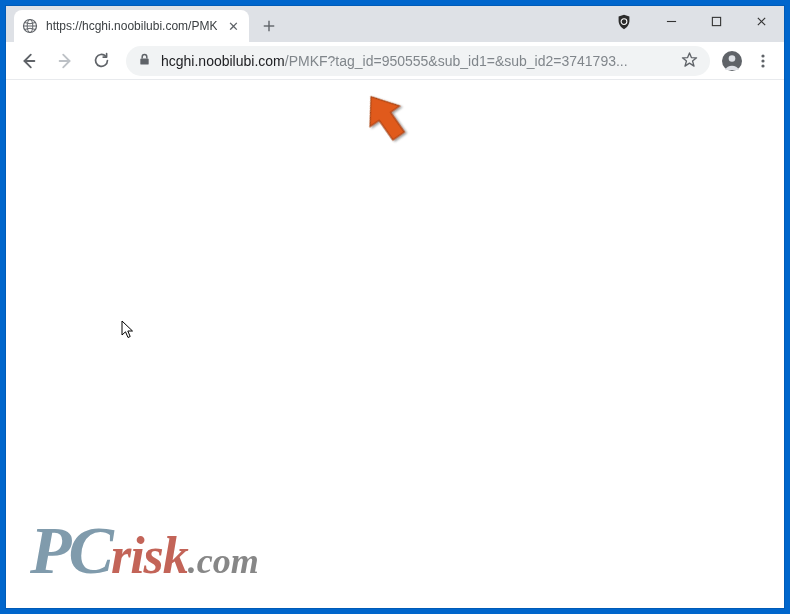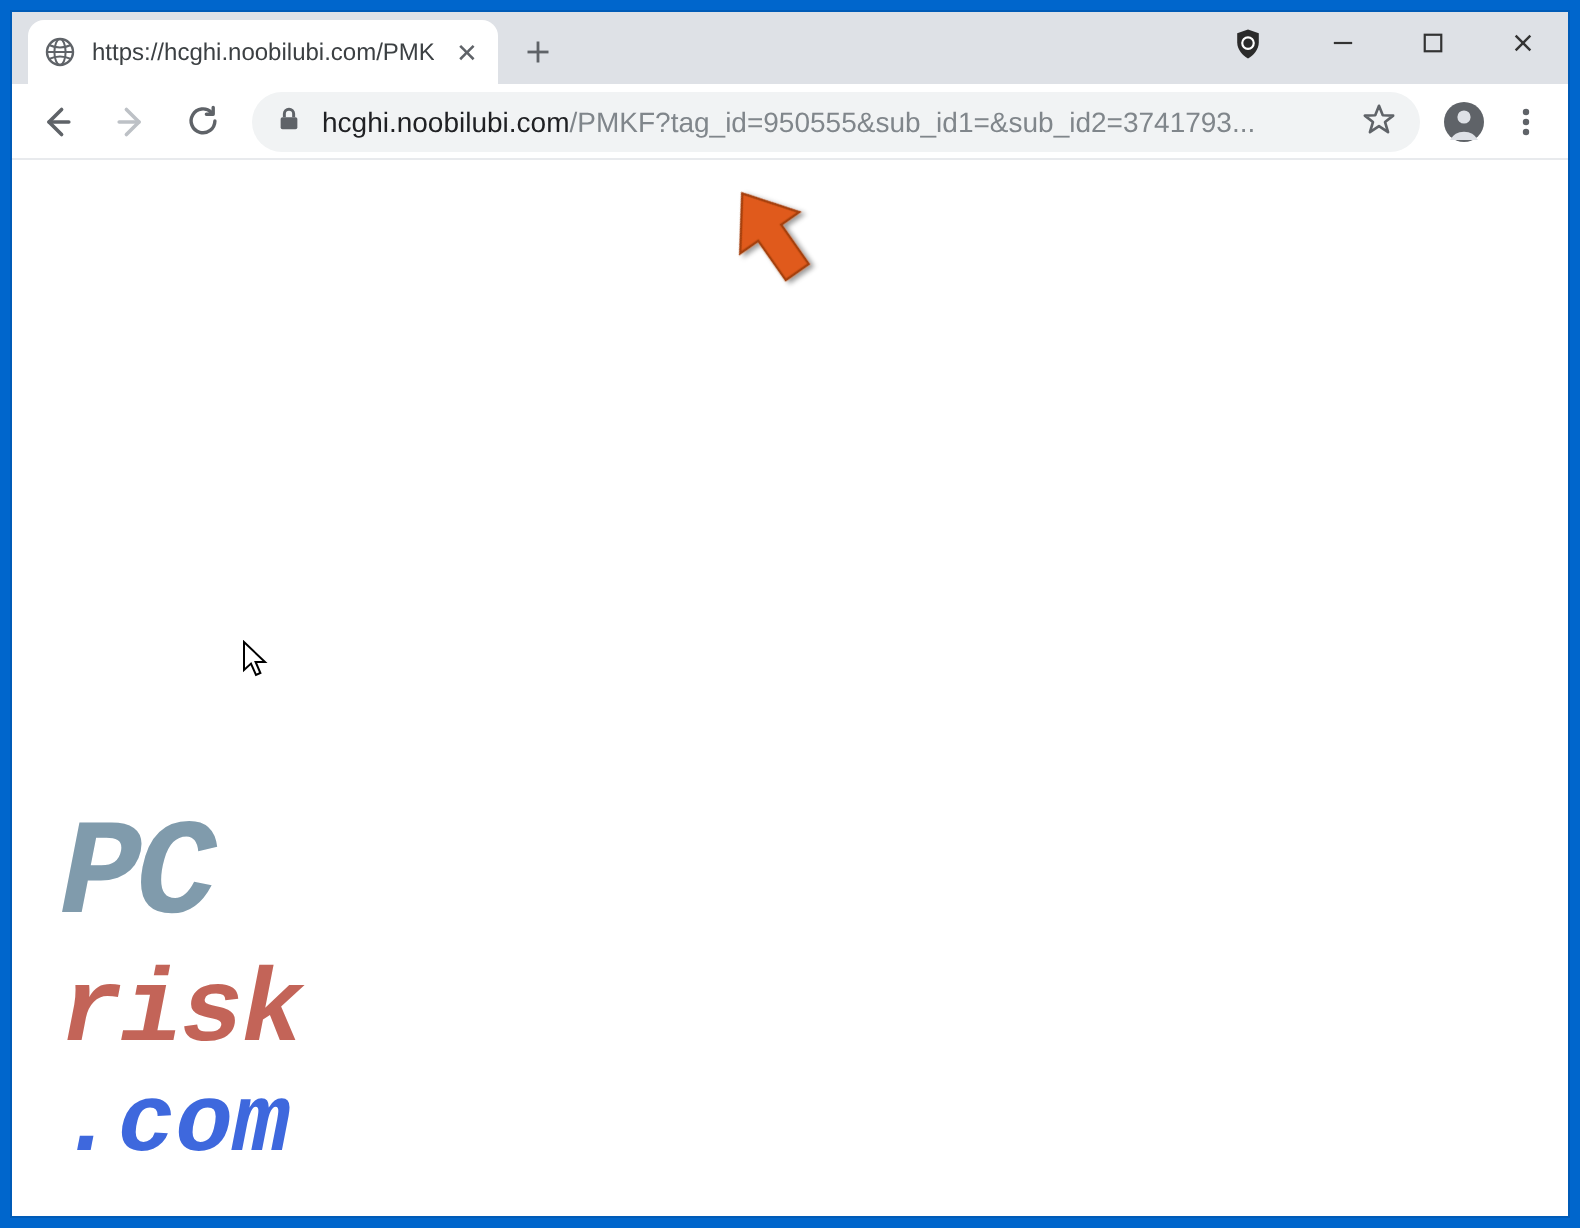--- a/index.html
+++ b/index.html
@@ -113,36 +113,35 @@
 .content {
   flex: 1; background: #fff; position: relative;
 }
 .cursor-arrow {
   position: absolute; left: 115px; top: 240px;
   width: 14px; height: 20px;
 }
 .watermark {
   position: absolute; left: 24px; bottom: 18px;
   display: flex; align-items: baseline;
-  font-family: Liberation Mono, monospace;
+  font-family: Liberation Serif, serif;
   opacity: 0.85;
-  flex-direction: column;
 }
 .wm-pc {
   font-size: 68px; font-weight: 700; font-style: italic;
   color: #6a8a9e; letter-spacing: -3px;
   text-shadow: 1px 1px 0 rgba(255,255,255,.5);
 }
 .wm-risk {
   font-size: 52px; font-weight: 700; font-style: italic;
   color: #b94a3c; letter-spacing: -1px;
 }
 .wm-dotcom {
-  font-size: 48px; font-weight: 700; font-style: italic;
-  color: #1d4ed8;
+  font-size: 36px; font-weight: 700; font-style: italic;
+  color: #737373;
 }
 .pointer-annotation {
   position: absolute; left: 350px; top: 82px;
   width: 60px; height: 60px;
   pointer-events: none;
 }
 </style>
 </head>
 <body>
 

